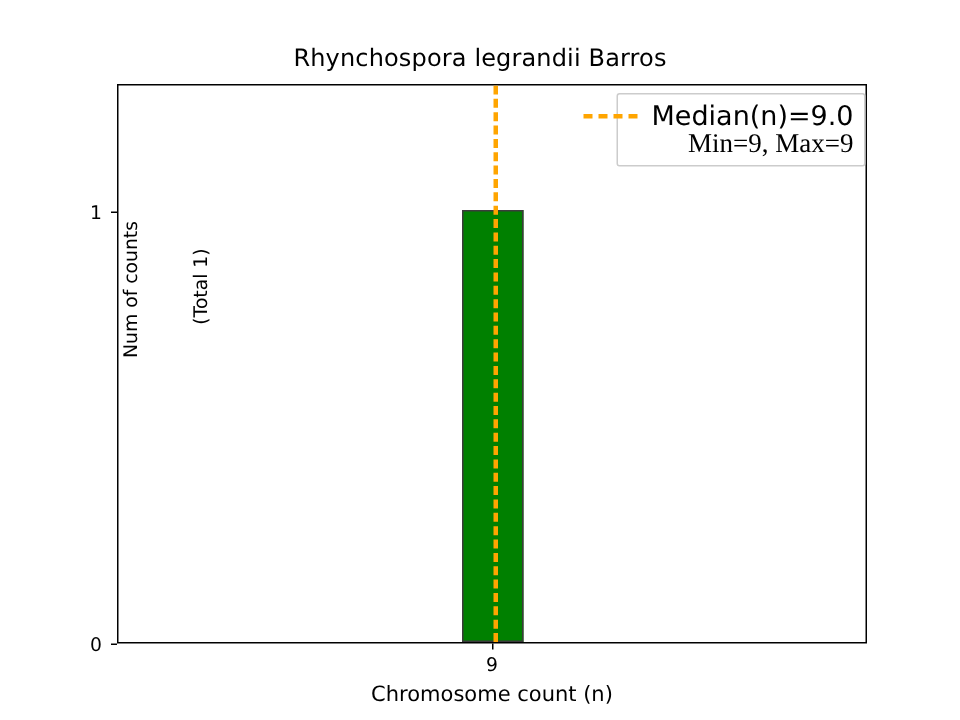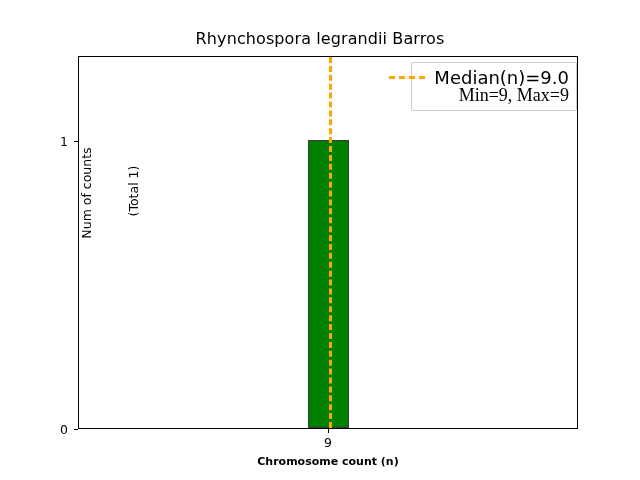--- a/index.html
+++ b/index.html
@@ -104,24 +104,23 @@
     transform: translateX(-50%);
   }
 
   
   #xlabel {
     position: absolute;
     left: 78px;
     top: 455px;
     width: 500px;
     text-align: center;
-    font-size: 11px;
-    color: #000000;
-    white-space: nowrap;
-    font-weight: bold;
+    font-size: 14px;
+    color: #000000;
+    white-space: nowrap;
   }
   #ylabel-wrap {
     position: absolute;
     left: 0px;
     top: 0px;
     width: 480px;
     height: 480px;
     pointer-events: none;
   }
   #ylabel {

